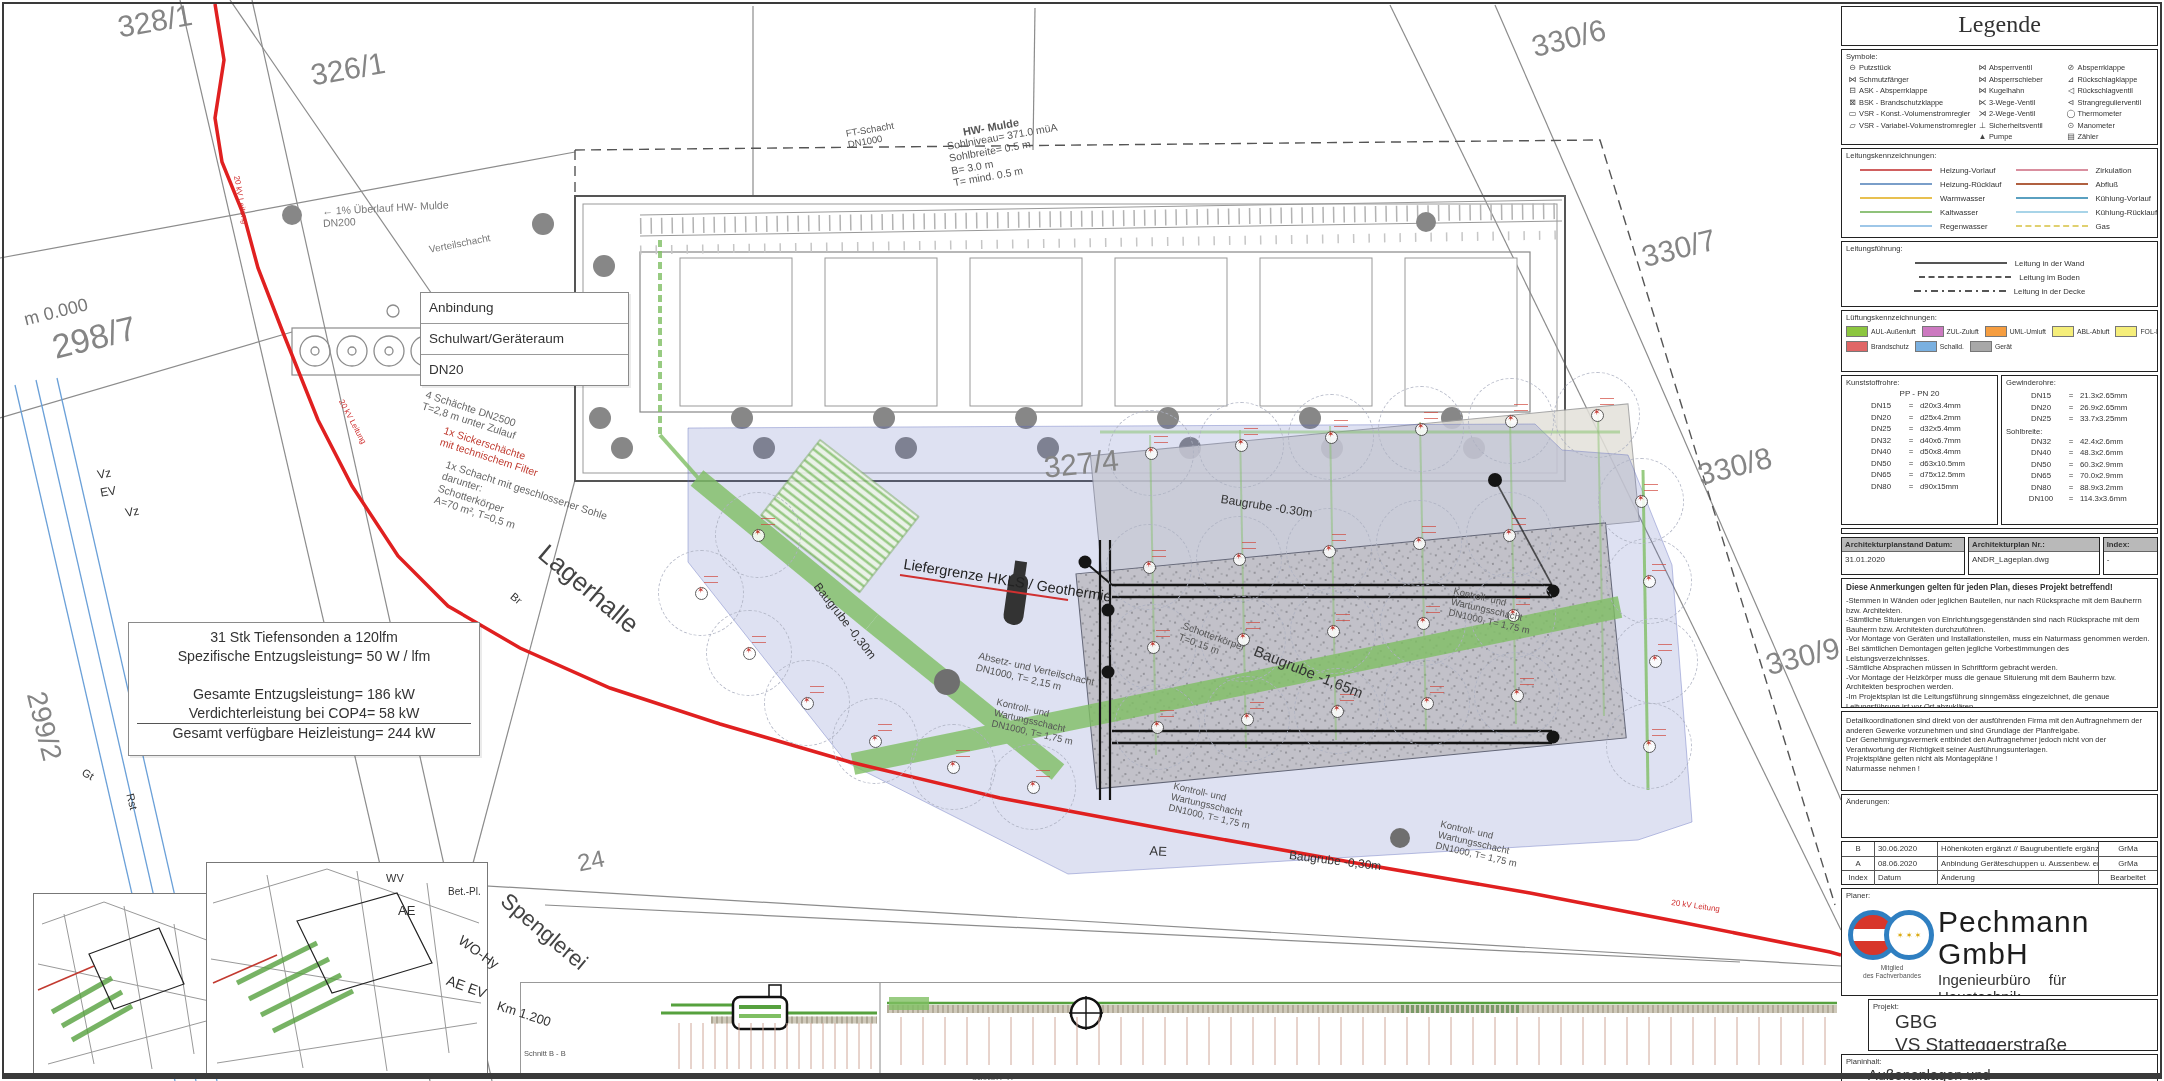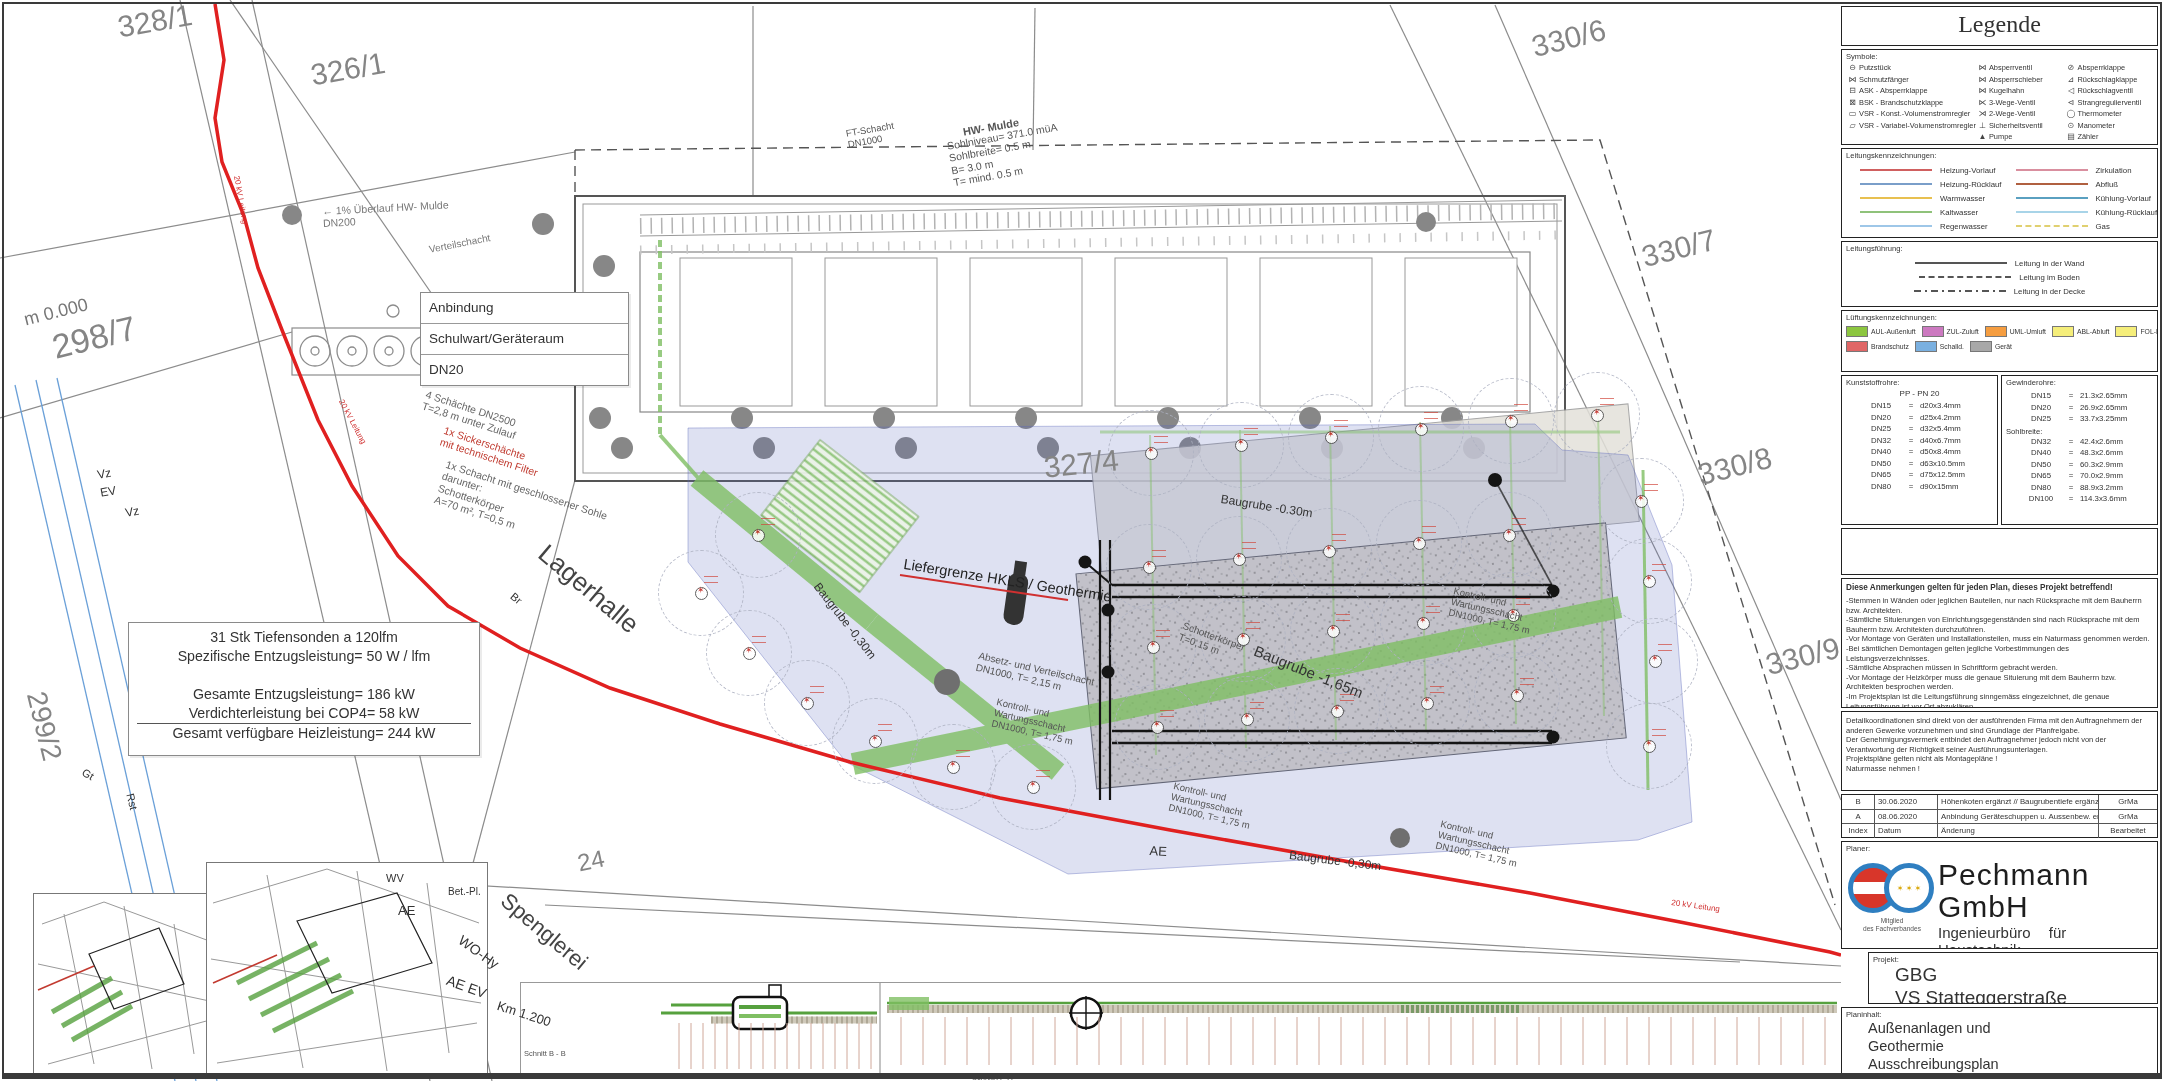--- a/index.html
+++ b/index.html
@@ -947,20 +947,34 @@
               <span class="c1">DN100</span>
               <span class="c2">=</span>
               <span class="c3">114.3x3.6mm</span>
             </div>
           </div>
       </div>
     </div>
 
     <div class="lg-box" style="flex:1;"></div>
 
+    <div class="status-row" style="height:38px;">
+      <div class="status-cell" style="flex:1.6;">
+        <div class="hd">Architekturplanstand Datum:</div>
+        <div class="vl">31.01.2020</div>
+      </div>
+      <div class="status-cell" style="flex:1.7;">
+        <div class="hd">Architekturplan Nr.:</div>
+        <div class="vl">ANDR_Lageplan.dwg</div>
+      </div>
+      <div class="status-cell" style="flex:0.7;">
+        <div class="hd">Index:</div>
+        <div class="vl">-</div>
+      </div>
+    </div>
 
     <div class="lg-box" style="height:124px;">
       <div class="notes-title">Diese Anmerkungen gelten für jeden Plan, dieses Projekt betreffend!</div>
       <div id="notes-items">
           <div class="note-item">-Stemmen in Wänden oder jeglichen Bauteilen, nur nach Rücksprache mit dem Bauherrn bzw. Architekten.</div>
           <div class="note-item">-Sämtliche Situierungen von Einrichtungsgegenständen sind nach Rücksprache mit dem Bauherrn bzw. Architekten durchzuführen.</div>
           <div class="note-item">-Vor Montage von Geräten und Installationsteilen, muss ein Naturmass genommen werden.</div>
           <div class="note-item">-Bei sämtlichen Demontagen gelten jegliche Vorbestimmungen des Leistungsverzeichnisses.</div>
           <div class="note-item">-Sämtliche Absprachen müssen in Schriftform gebracht werden.</div>
           <div class="note-item">-Vor Montage der Heizkörper muss die genaue Situierung mit dem Bauherrn bzw. Architekten besprochen werden.</div>
@@ -970,20 +984,23 @@
 
     <div class="lg-box" style="height:74px;">
       <div id="notes2-items" style="margin-top:2px;">
           <div class="note-item">Detailkoordinationen sind direkt von der ausführenden Firma mit den Auftragnehmern der anderen Gewerke vorzunehmen und sind Grundlage der Planfreigabe.</div>
           <div class="note-item">Der Genehmigungsvermerk entbindet den Auftragnehmer jedoch nicht von der Verantwortung der Richtigkeit seiner Ausführungsunterlagen.</div>
           <div class="note-item">Projektspläne gelten nicht als Montagepläne !</div>
           <div class="note-item">Naturmasse nehmen !</div>
         </div>
     </div>
 
+    <div class="lg-box" style="height:38px;">
+      <div class="chg-label">Änderungen:</div>
+    </div>
 
     <div class="rev-table" style="height:42px;" id="rev-table">
         <div class="rev-row">
           <span>B</span>
           <span>30.06.2020</span>
           <span>Höhenkoten ergänzt // Baugrubentiefe ergänzt</span>
           <span>GrMa</span>
         </div>
         <div class="rev-row">
           <span>A</span>

